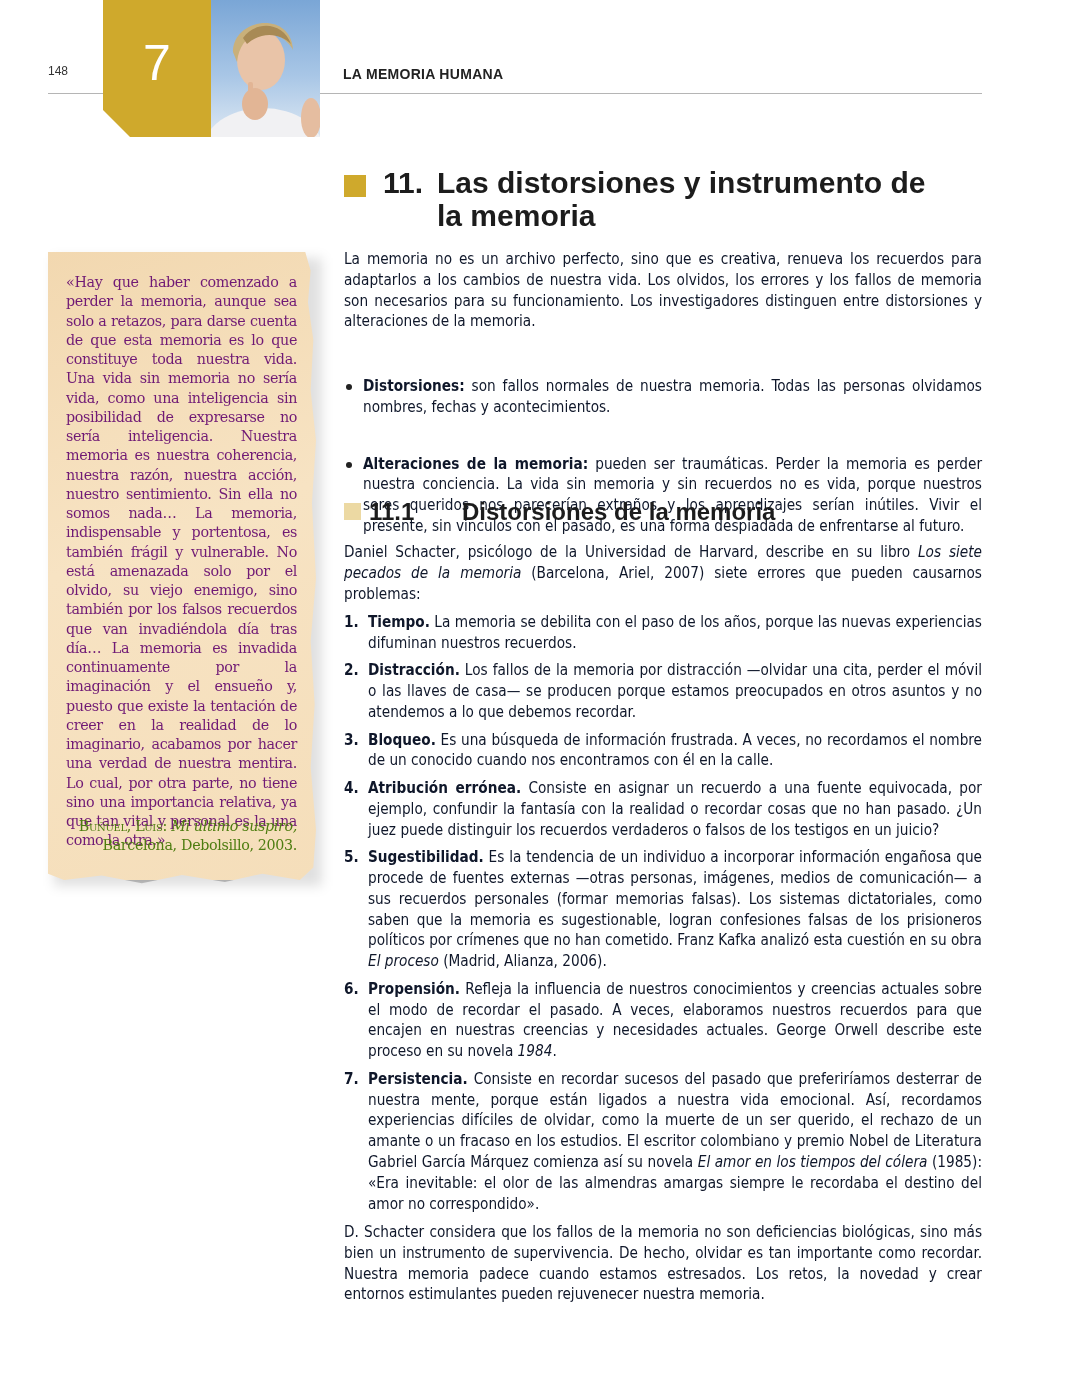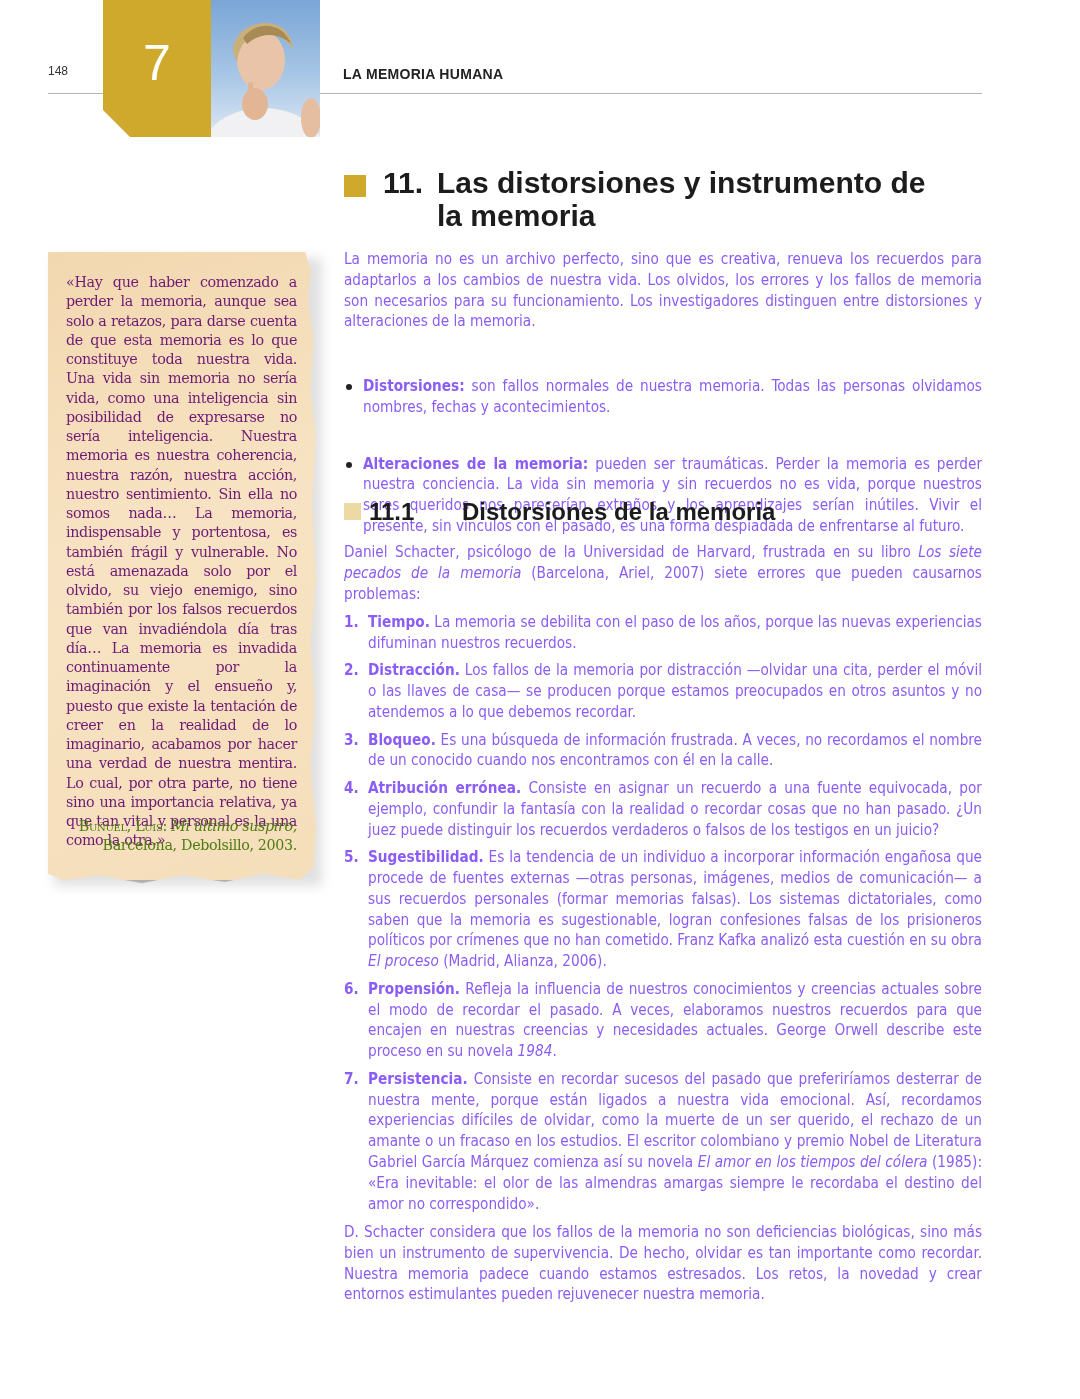--- a/index.html
+++ b/index.html
@@ -48,21 +48,21 @@
   }
   .h2 .sq { position: absolute; left: 0; top: 5px; width: 17px; height: 17px; background: #ecd9a3; }
   .h2 .num { position: absolute; left: 25px; top: 0; }
   .h2 .txt { position: absolute; left: 86px; top: 0; margin-left: 32px; }
 
   
   .body {
     position: absolute; left: 344px; width: 638px;
     font-family: "DejaVu Sans Condensed", "DejaVu Sans", sans-serif;
     font-stretch: condensed;
-    font-size: 15.2px; line-height: 20.8px; color: #8b5cf6; text-align: justify;
+    font-size: 15.2px; line-height: 20.8px; color: #0f172a; text-align: justify;
     hyphens: manual;
   }
   .body b { font-weight: bold; }
   .body i { font-style: italic; }
   .p-intro { top: 249px; }
   .bullets { top: 340px; }
   .bullets .bl { position: relative; padding-left: 19px; margin-bottom: 6px; margin-top: 36px; }
   .bullets .bl::before {
     content: ""; position: absolute; left: 2px; top: 8px; width: 6px; height: 6px; border-radius: 50%; background: #222;
   }
@@ -135,21 +135,21 @@
   <div class="bl"><b>Distorsiones:</b><span> son fallos normales de nuestra memoria. Todas las personas olvidamos nombres, fechas y acontecimientos.</span></div>
   <div class="bl"><b>Alteraciones de la memoria:</b><span> pueden ser traumáticas. Perder la memoria es perder nuestra conciencia. La vida sin memoria y sin recuerdos no es vida, porque nuestros seres queridos nos parecerían extraños y los aprendizajes serían inútiles. Vivir el presente, sin vínculos con el pasado, es una forma despiadada de enfrentarse al futuro.</span></div>
 </div>
 
 <div class="h2">
   <span class="sq"></span>
   <span class="num">11.1</span>
   <span class="txt">Distorsiones de la memoria</span>
 </div>
 
-<div class="body p-daniel"><span>Daniel Schacter, psicólogo de la Universidad de Harvard, frustrada en su libro </span><i>Los siete pecados de la memoria</i><span> (Barcelona, Ariel, 2007) siete errores que pueden causarnos problemas:</span></div>
+<div class="body p-daniel"><span>Daniel Schacter, psicólogo de la Universidad de Harvard, describe en su libro </span><i>Los siete pecados de la memoria</i><span> (Barcelona, Ariel, 2007) siete errores que pueden causarnos problemas:</span></div>
 
 <div class="body list">
   <div class="li"><span class="n">1.</span><b>Tiempo.</b><span> La memoria se debilita con el paso de los años, porque las nuevas experiencias difuminan nuestros recuerdos.</span></div>
   <div class="li"><span class="n">2.</span><b>Distracción.</b><span> Los fallos de la memoria por distracción —olvidar una cita, perder el móvil o las llaves de casa— se producen porque estamos preocupados en otros asuntos y no atendemos a lo que debemos recordar.</span></div>
   <div class="li"><span class="n">3.</span><b>Bloqueo.</b><span> Es una búsqueda de información frustrada. A veces, no recordamos el nombre de un conocido cuando nos encontramos con él en la calle.</span></div>
   <div class="li"><span class="n">4.</span><b>Atribución errónea.</b><span> Consiste en asignar un recuerdo a una fuente equivocada, por ejemplo, confundir la fantasía con la realidad o recordar cosas que no han pasado. ¿Un juez puede distinguir los recuerdos verdaderos o falsos de los testigos en un juicio?</span></div>
   <div class="li"><span class="n">5.</span><b>Sugestibilidad.</b><span> Es la tendencia de un individuo a incorporar información engañosa que procede de fuentes externas —otras personas, imágenes, medios de comunicación— a sus recuerdos personales (formar memorias falsas). Los sistemas dictatoriales, como saben que la memoria es sugestionable, logran confesiones falsas de los prisioneros políticos por crímenes que no han cometido. Franz Kafka analizó esta cuestión en su obra </span><i>El proceso</i><span> (Madrid, Alianza, 2006).</span></div>
   <div class="li"><span class="n">6.</span><b>Propensión.</b><span> Refleja la influencia de nuestros conocimientos y creencias actuales sobre el modo de recordar el pasado. A veces, elaboramos nuestros recuerdos para que encajen en nuestras creencias y necesidades actuales. George Orwell describe este proceso en su novela </span><i>1984</i><span>.</span></div>
   <div class="li"><span class="n">7.</span><b>Persistencia.</b><span> Consiste en recordar sucesos del pasado que preferiríamos desterrar de nuestra mente, porque están ligados a nuestra vida emocional. Así, recordamos experiencias difíciles de olvidar, como la muerte de un ser querido, el rechazo de un amante o un fracaso en los estudios. El escritor colombiano y premio Nobel de Literatura Gabriel García Márquez comienza así su novela </span><i>El amor en los tiempos del cólera</i><span> (1985): «Era inevitable: el olor de las almendras amargas siempre le recordaba el destino del amor no correspondido».</span></div>
 </div>

